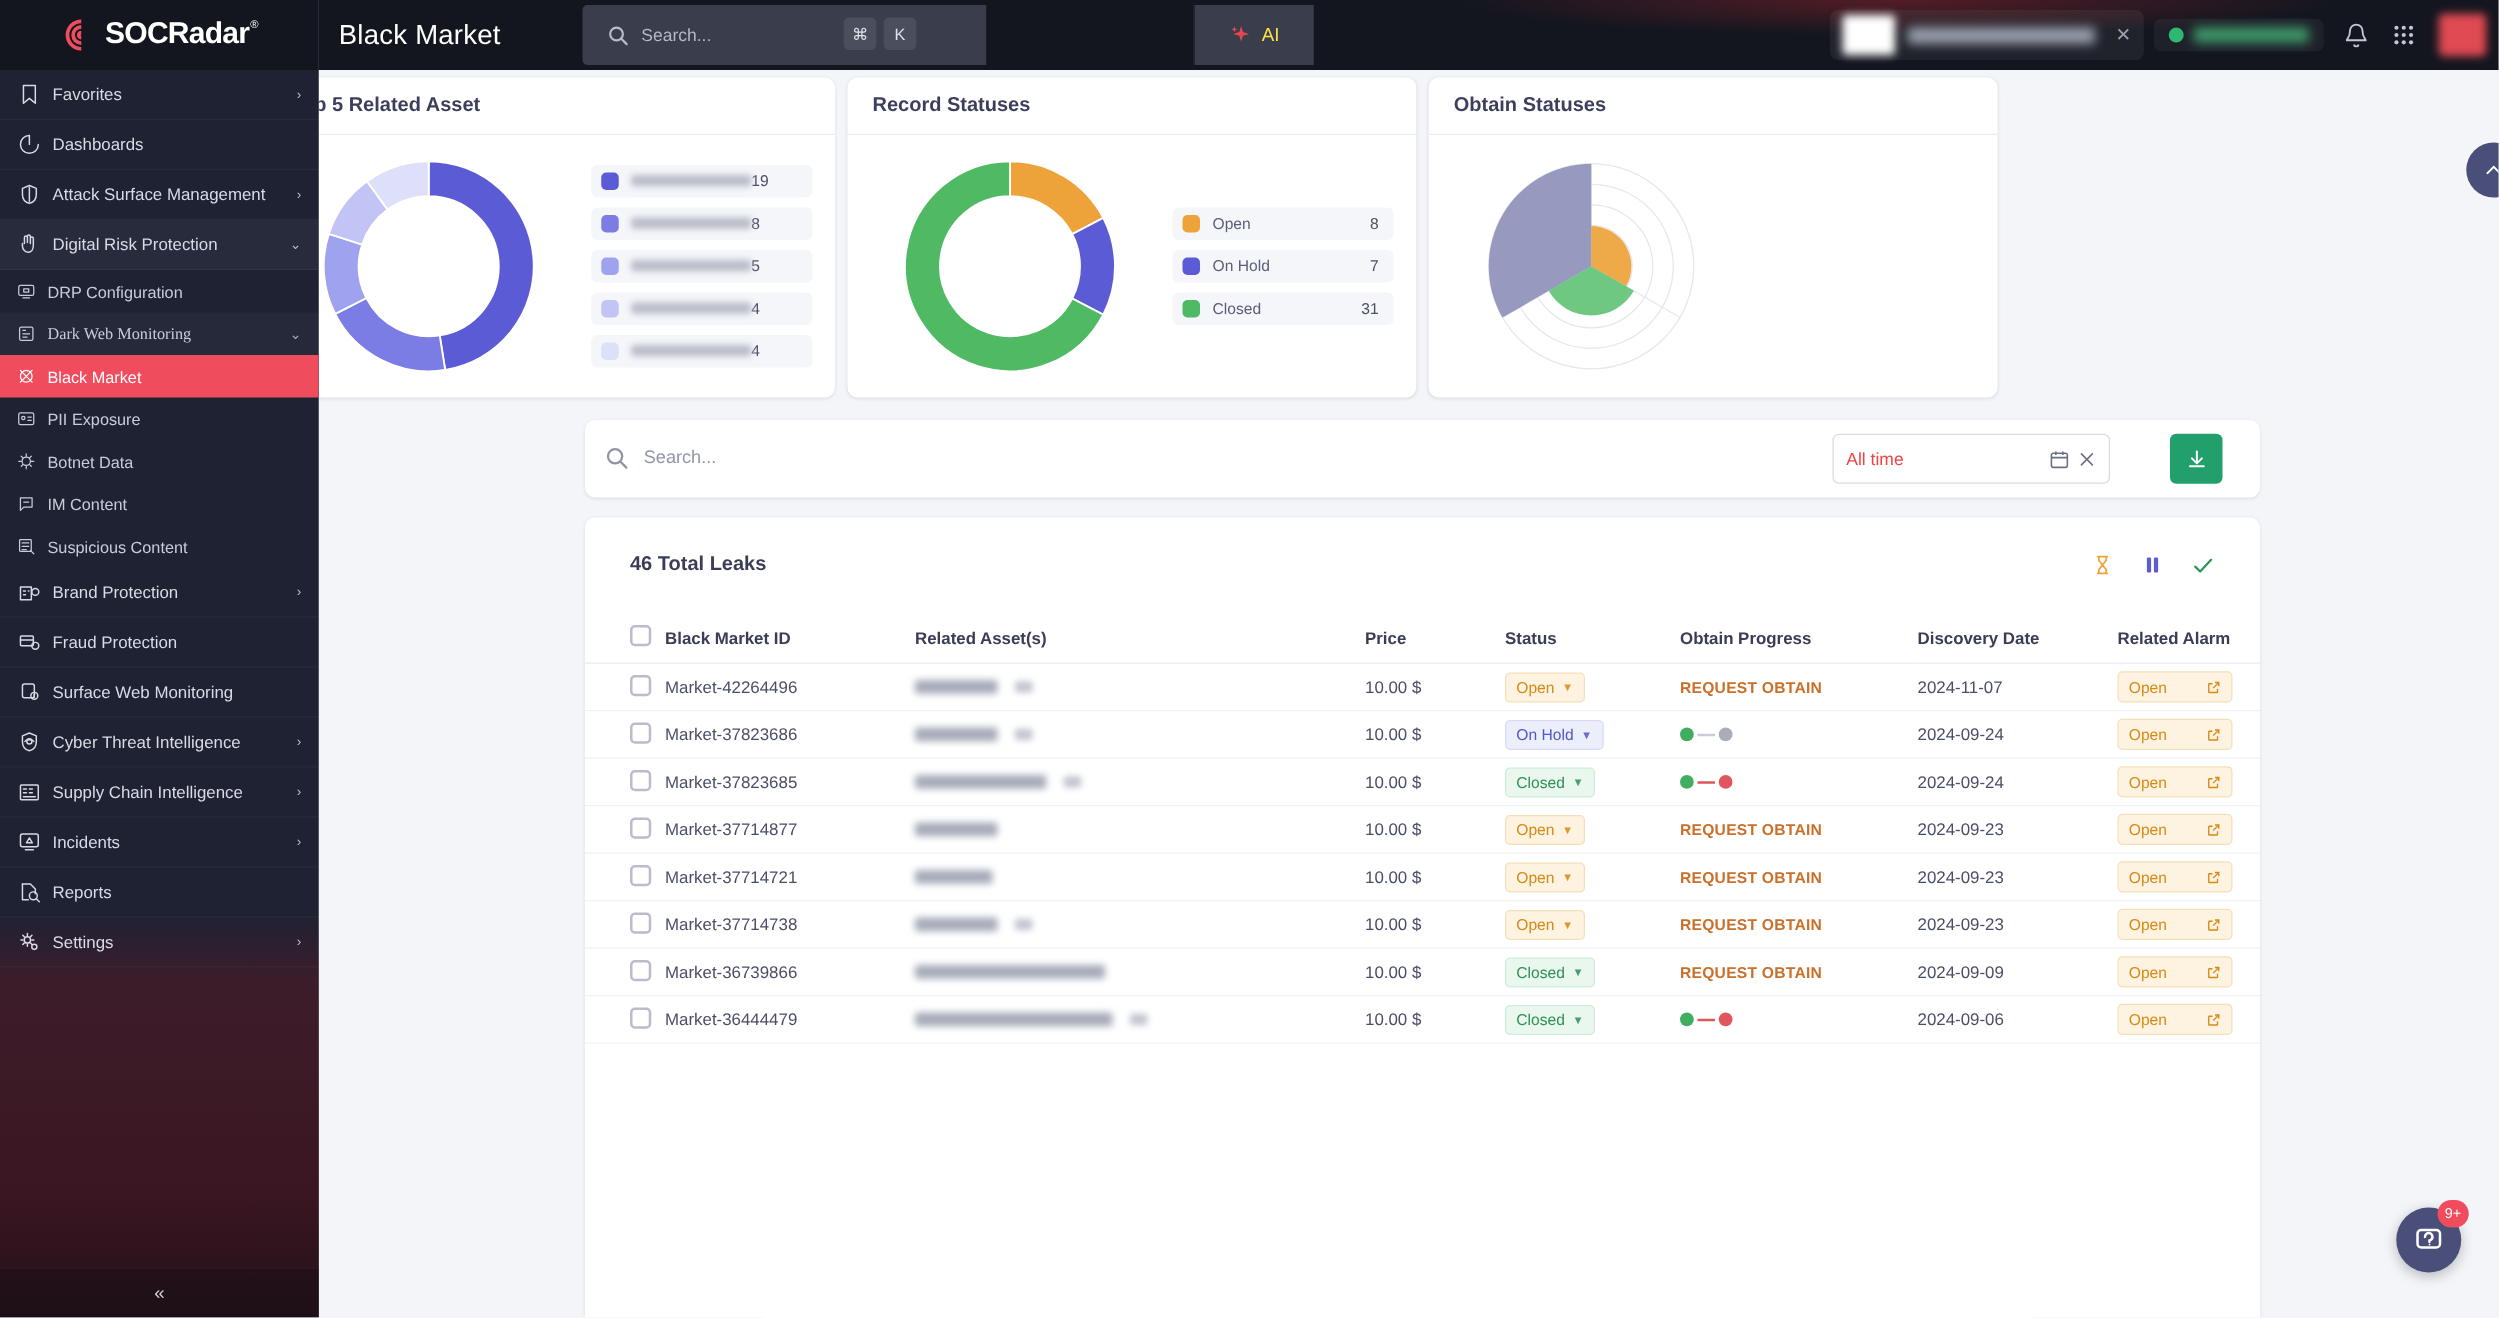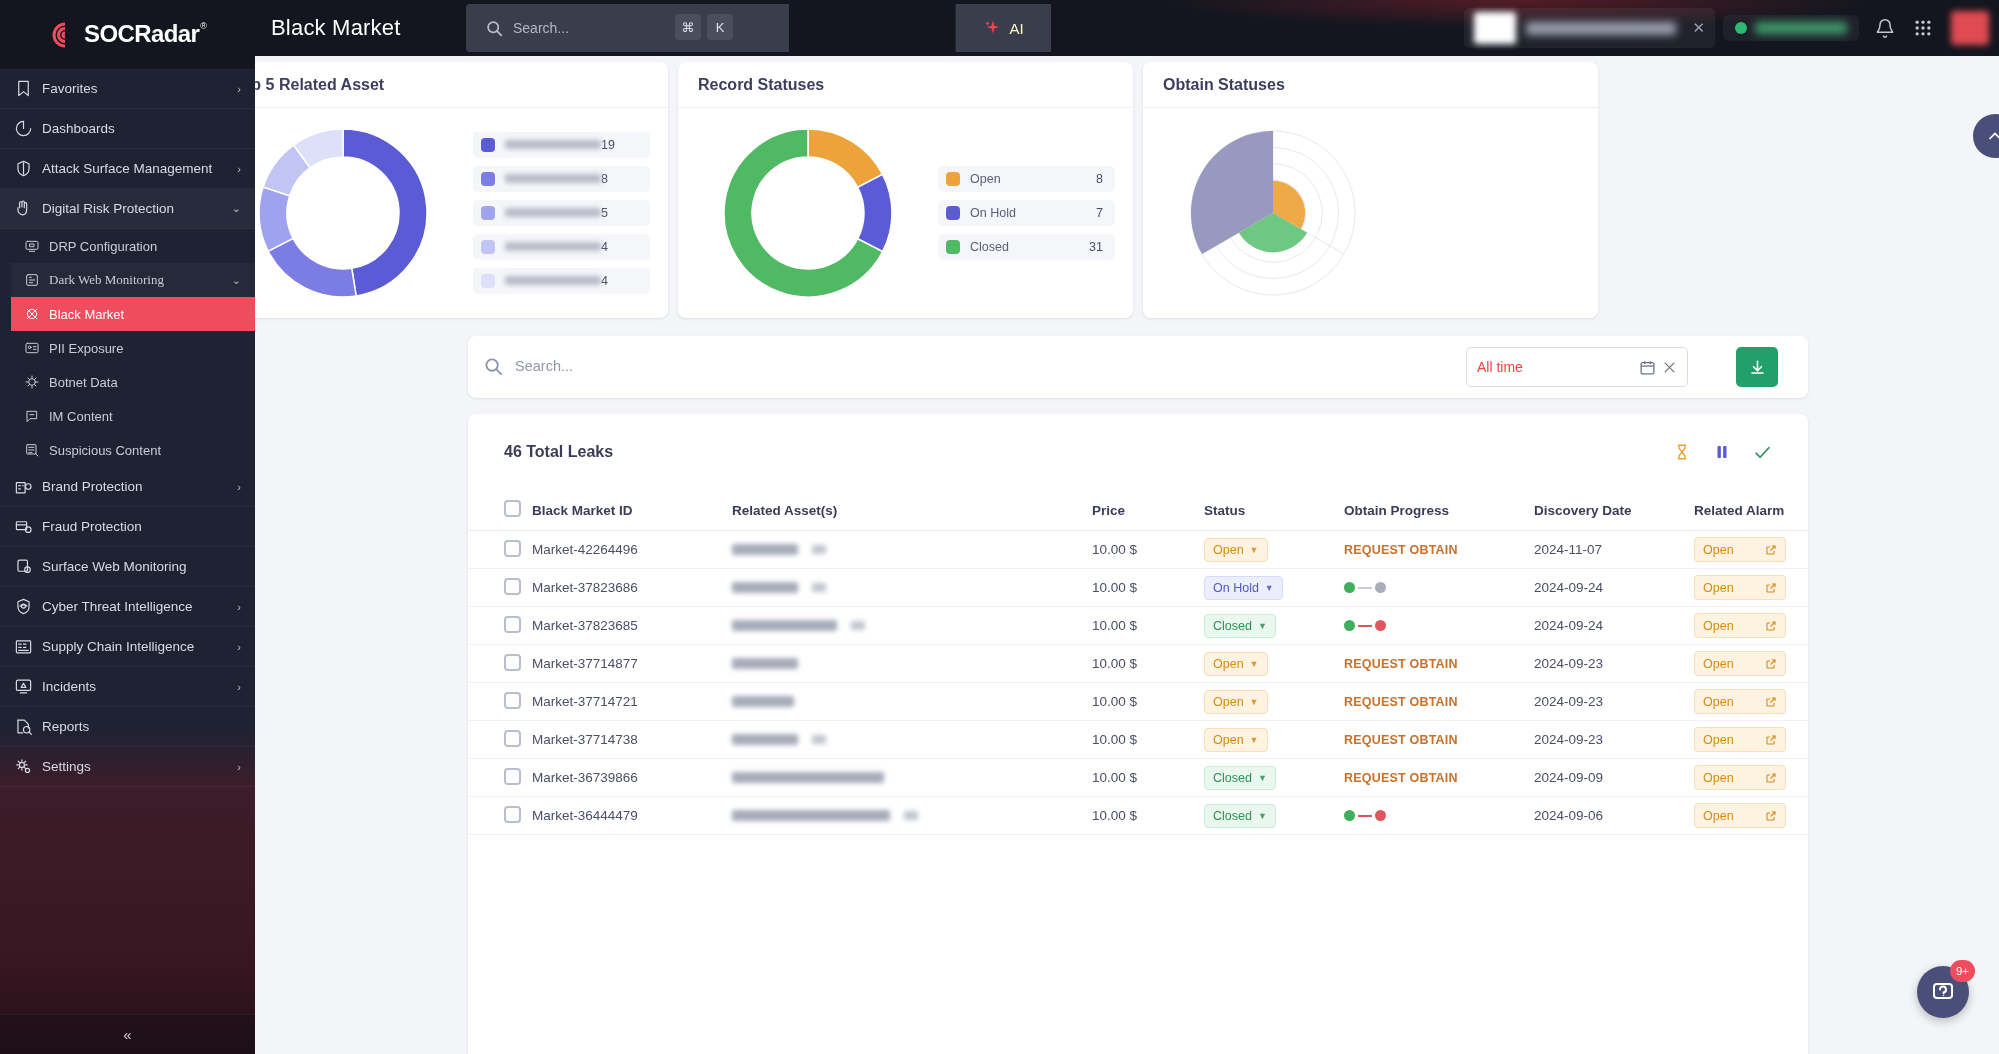--- a/index.html
+++ b/index.html
@@ -18,21 +18,21 @@
     background: #1f2233;
     overflow: hidden;
     z-index: 30;
   }
   #sidebar-glow {
     position: absolute; left:0; top: 730px; width: 255px; height: 324px;
     background: linear-gradient(180deg, rgba(60,20,30,0.0) 0%, rgba(86,24,34,0.55) 18%, rgba(62,20,30,0.85) 70%, rgba(35,16,24,1) 100%);
     pointer-events: none;
   }
   #logo-wrap {
-    height: 69px; display: flex; align-items: center; justify-content: center;
+    height: 56px; display: flex; align-items: center; justify-content: center;
     background: #14161f;
   }
   .logo { display: flex; align-items: flex-start; }
   .logo-mark { position: relative; width: 34px; height: 30px; margin-right: 2px; }
   .logo-text {
     font-size: 24px; font-weight: bold; color: #ffffff; letter-spacing: -0.6px;
     line-height: 28px;
   }
   .logo-reg { font-size: 9px; color: #fff; margin-left: 1px; line-height: 12px; }
 
@@ -40,21 +40,21 @@
   .nav-item {
     display: flex; align-items: center;
     height: 40px; padding: 0 14px 0 10px;
     color: #d8dae4; font-size: 13.5px;
     border-bottom: 1px solid rgba(255,255,255,0.045);
     cursor: pointer; position: relative;
   }
   .nav-item .ic { width: 26px; display:flex; align-items:center; justify-content:center; flex:0 0 26px; }
   .nav-item .lbl { flex: 1; margin-left: 6px; white-space: nowrap; }
   .nav-item .chev { opacity: 0.85; font-size: 11px; }
-  .nav-item.sub { font-size: 13px; color: #c9ccd8; border-bottom: none; height: 34px; margin-left: 11px; }
+  .nav-item.sub { font-size: 13px; color: #c9ccd8; border-bottom: none; height: 34px; }
   .nav-item.sub .ic { flex: 0 0 22px; width: 22px; }
   .nav-item.active-red { background: #ef4c5e; color: #fff; }
   .nav-item.expanded { background: rgba(255,255,255,0.045); }
   .nav-item.group-hl { background: rgba(255,255,255,0.035); font-family: Liberation Serif, serif; }
 
   svg.i { display:block; }
 
   #collapse-bar {
     position: absolute; bottom: 0; left: 0; width: 255px; height: 40px;
     display: flex; align-items: center; justify-content: center;
@@ -96,21 +96,21 @@
     background: #4a4e5d; color: #dfe2ea;
     display: flex; align-items: center; justify-content: center;
     font-size: 13px; padding: 0 6px;
   }
   #ai-btn {
     position: absolute; left: 700px; top: 4px; width: 96px; height: 48px;
     background: #3a3e4c; border-left: 1px solid #22252f;
     display: flex; align-items: center; justify-content: center; gap: 8px;
     z-index: 4; cursor: pointer;
   }
-  #ai-btn .ai-label { color: #fef9c3; font-size: 15px; }
+  #ai-btn .ai-label { color: #fde047; font-size: 15px; }
 
   #user-area {
     position: absolute; right: 0; top: 0; width: 540px; height: 56px;
     z-index: 4; display: flex; align-items: center; justify-content: flex-end;
     padding-right: 10px;
   }
   .blur { filter: blur(4.2px); }
   .blur-lite { filter: blur(3.4px); }
   #acct-chip {
     display: flex; align-items: center; gap: 10px;

